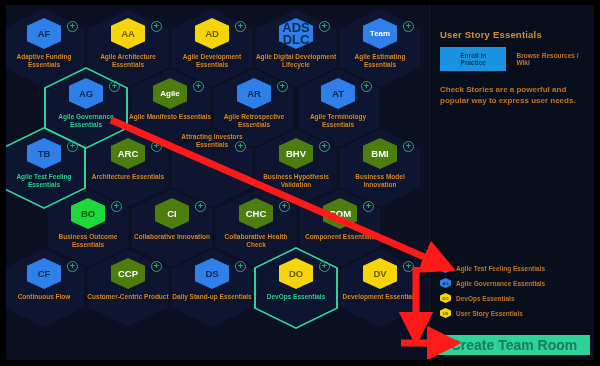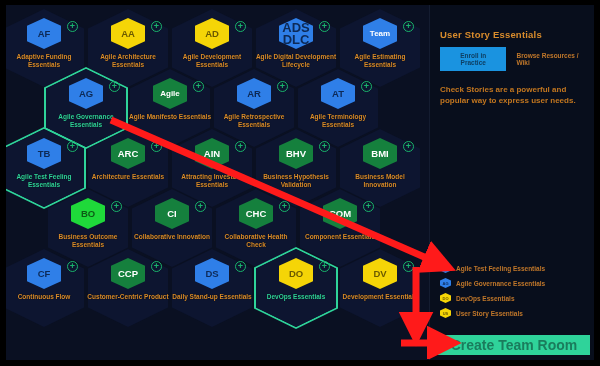--- a/index.html
+++ b/index.html
@@ -49,21 +49,21 @@
   .badge {
     position:relative; z-index:3; margin-top:9px;
     width:34px; height:31px;
     clip-path: polygon(50% 0%, 100% 25%, 100% 75%, 50% 100%, 0% 75%, 0% 25%);
     display:flex; align-items:center; justify-content:center;
     font-size:9.5px; font-weight:bold; line-height:9px; text-align:center;
     color:#11214a;
   }
   .badge.blue   { background:#2f7fe8; color:#0d2a57; }
   .badge.yellow { background:#f5d507; color:#6b5a00; }
-  .badge.orange { background:#15803d; color:#ffffff;text-align:right; }
+  .badge.orange { background:#4d7c0f; color:#ffffff;text-align:right; }
   .badge.green  { background:#1fd93a; color:#0d5b15; }
   .badge.two    { font-size:13px; line-height:12px; }
   .badge.word   { font-size:8px; color:#ffffff; }
   .plus {
     position:absolute; z-index:4; right:8px; top:12px;
     width:11px; height:11px; border-radius:50%;
     border:1.3px solid #19b36b; color:#19b36b;
     font-size:9px; line-height:8px; text-align:center; font-weight:bold;
   }
   .clabel {
@@ -190,21 +190,20 @@
             <div class="clabel">Agile Test Feeling Essentials</div>
           </div>
           <div class="cell">
             <div class="cellbg"></div>
             <div class="badge orange">ARC</div>
             <div class="plus">+</div>
             <div class="clabel">Architecture Essentials</div>
           </div>
           <div class="cell">
             <div class="cellbg"></div>
-            <div class="badge orange">AIN</div>
             <div class="plus">+</div>
             <div class="clabel">Attracting Investors Essentials</div>
           </div>
           <div class="cell">
             <div class="cellbg"></div>
             <div class="badge orange">BHV</div>
             <div class="plus">+</div>
             <div class="clabel">Business Hypothesis Validation</div>
           </div>
           <div class="cell">

